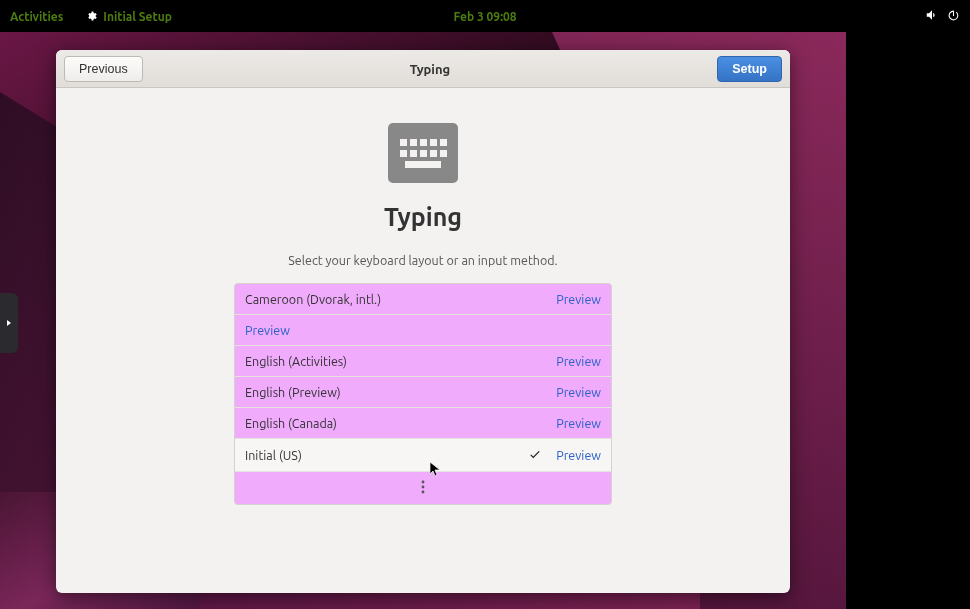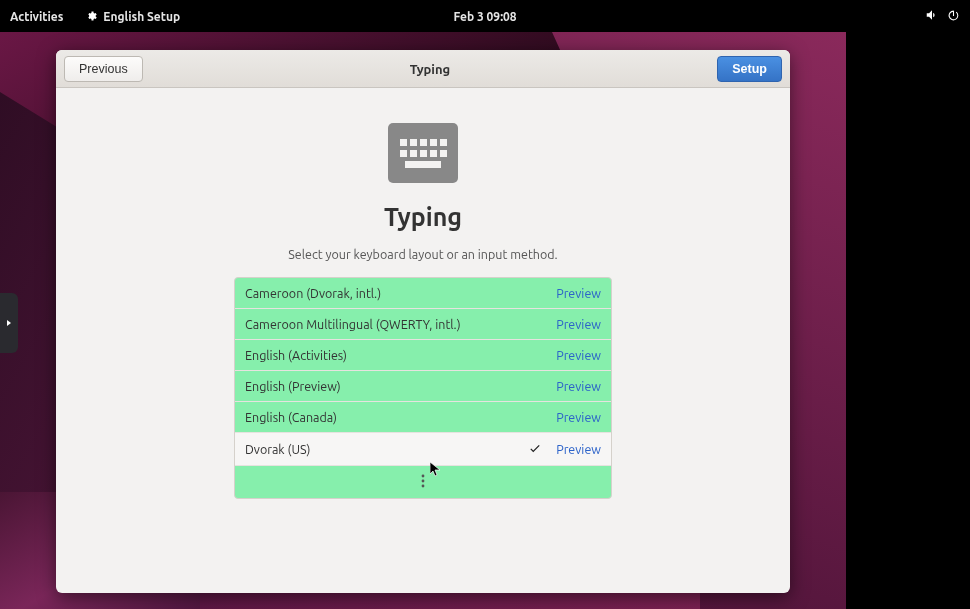--- a/index.html
+++ b/index.html
@@ -7,21 +7,21 @@
       font-family: "Ubuntu", "Cantarell", sans-serif;
       width: 970px;
       height: 609px;
       overflow: hidden;
       background: #000;
       position: relative;
     }
     .topbar {
       background: #000;
       height: 27px;
-      color: #e5e5e5;
+      color: #4d7c0f;
       display: flex;
       align-items: center;
       justify-content: space-between;
       font-size: 12px;
       font-weight: bold;
       padding: 16px 10px;
     }
     .topbar-left { display: flex; align-items: center; gap: 22px; }
     .topbar-center { position: absolute; left: 50%; transform: translateX(-50%); }
     .topbar-right { display: flex; align-items: center; gap: 10px; }
@@ -127,27 +127,27 @@
     .kb-space { width:36px; height:7px; background:#f3f2f1; }
     .page-title {
       font-size: 25px;
       font-weight: bold;
       color: #333;
       margin-top: 20px;
     }
     .page-sub {
       font-size: 12.5px;
       color: #555;
-      margin-top: 16px;
+      margin-top: 22px;
       margin-bottom: 16px;
     }
     .list {
       width: 378px;
       border: 1px solid #d5d1cb;
-      background: #86efac;
+      background: #f0abfc;
       border-radius: 4px;
       text-align: right;
     }
     .row {
       display: flex;
       align-items: center;
       justify-content: space-between;
       padding: 8px 10px;
       border-bottom: 1px solid #e6e3df;
       font-size: 12.5px;
@@ -178,21 +178,21 @@
 <body>
 
 <div class="topbar">
   <div class="topbar-left">
     <span>Activities</span>
     <span>
       <span class="gear-icon">
         <svg viewBox="0 0 24 24" fill="#fff">
             <path d="M12 8a4 4 0 100 8 4 4 0 000-8zm9.4 4a7.4 7.4 0 00-.1-1l2.1-1.6-2-3.4-2.5 1a7.5 7.5 0 00-1.7-1L17 3h-4l-.2 2.8a7.5 7.5 0 00-1.7 1l-2.5-1-2 3.4L8.7 11a7.4 7.4 0 000 2l-2.1 1.6 2 3.4 2.5-1c.5.4 1.1.8 1.7 1L13 21h4l.2-2.8c.6-.2 1.2-.6 1.7-1l2.5 1 2-3.4-2.1-1.6c.1-.3.1-.7.1-1z"></path>
           </svg>
-      </span><span>English Setup</span>
+      </span><span>Initial Setup</span>
     </span>
   </div>
   <div class="topbar-center">Feb 3  09:08</div>
   <div class="topbar-right status-icons">
     <span>
       <svg width="14" height="14" viewBox="0 0 24 24" fill="#fff">
           <path d="M3 9v6h4l5 5V4L7 9H3zm13.5 3A4.5 4.5 0 0014 7.97v8.05A4.5 4.5 0 0016.5 12z"></path>
         </svg>
     </span>
     <span>
@@ -247,21 +247,20 @@
       <div class="page-sub">Select your keyboard layout or an input method.</div>
 
       <div class="list">
         <div class="row">
           <span class="row-name">Cameroon (Dvorak, intl.)</span>
           <span class="row-right">
             <a class="preview">Preview</a>
           </span>
         </div>
         <div class="row">
-          <span class="row-name">Cameroon Multilingual (QWERTY, intl.)</span>
           <span class="row-right">
             <a class="preview">Preview</a>
           </span>
         </div>
         <div class="row">
           <span class="row-name">English (Activities)</span>
           <span class="row-right">
             <a class="preview">Preview</a>
           </span>
         </div>
@@ -271,21 +270,21 @@
             <a class="preview">Preview</a>
           </span>
         </div>
         <div class="row">
           <span class="row-name">English (Canada)</span>
           <span class="row-right">
             <a class="preview">Preview</a>
           </span>
         </div>
         <div class="row selected">
-          <span class="row-name">Dvorak (US)</span>
+          <span class="row-name">Initial (US)</span>
           <span class="row-right">
             <span>
               <svg class="check" viewBox="0 0 24 24" fill="#222">
                   <path d="M9 16.2l-3.5-3.5L4 14.2 9 19.2l11-11-1.5-1.5z"></path>
                 </svg>
             </span>
             <a class="preview">Preview</a>
           </span>
         </div>
         <div class="row-more">

